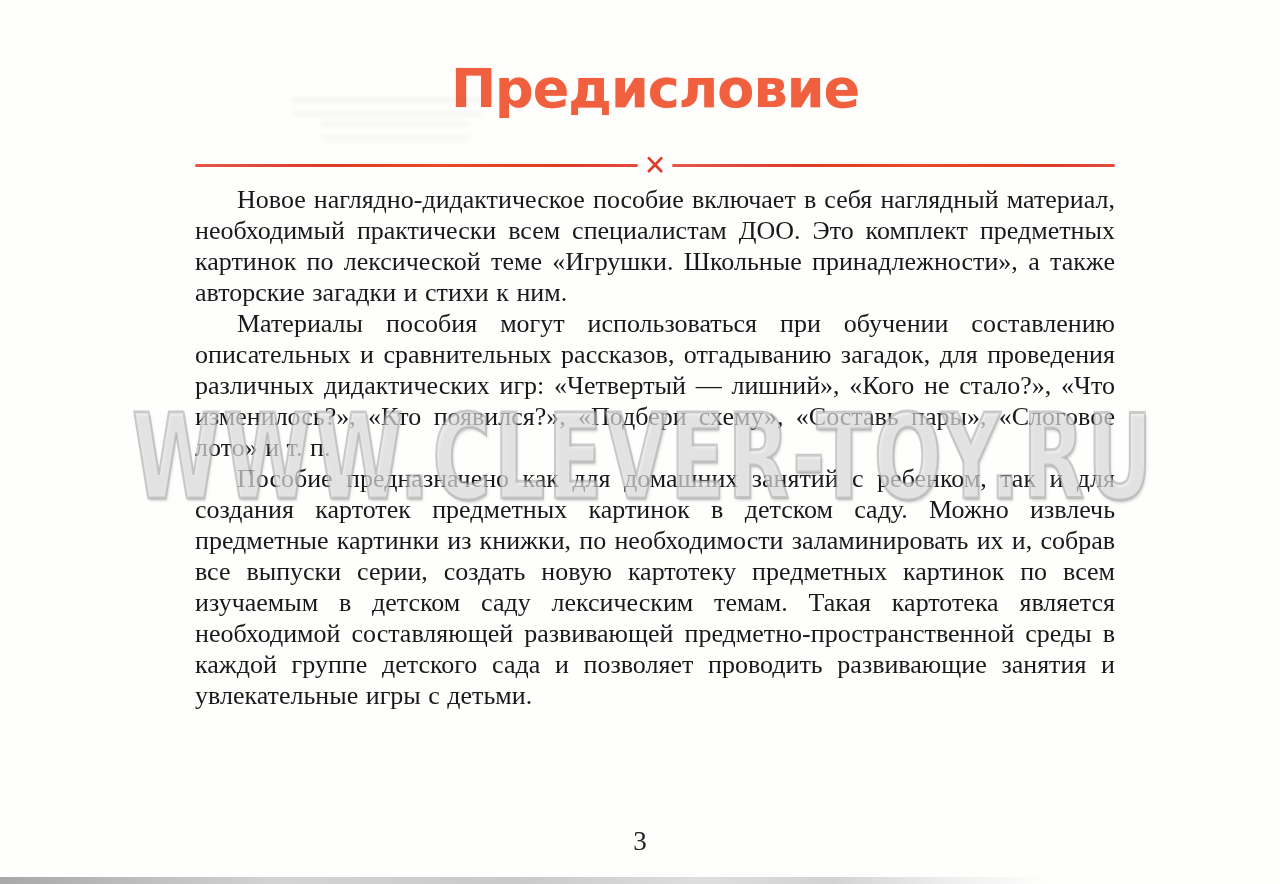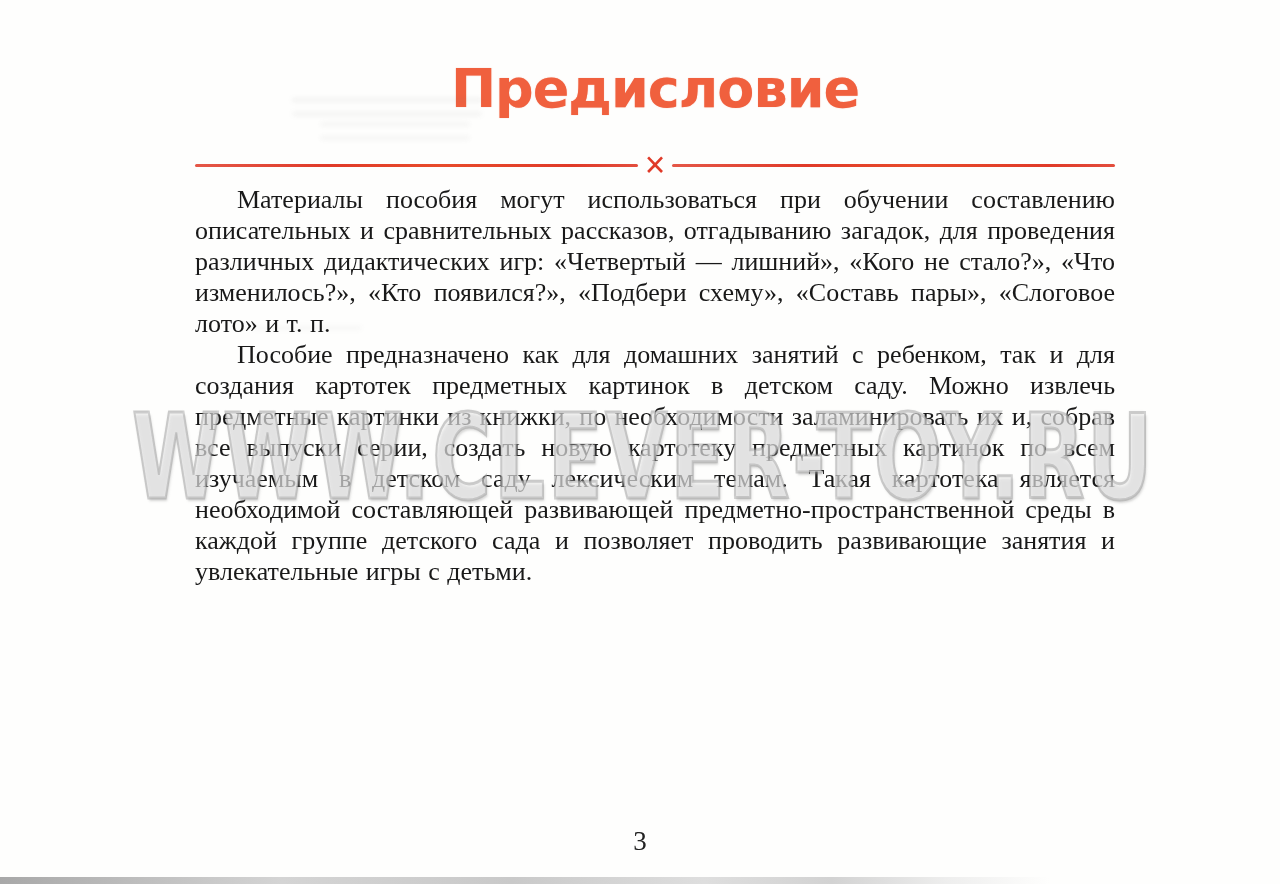--- a/index.html
+++ b/index.html
@@ -122,20 +122,21 @@
   <div class="scan-artifact artifact-2"></div>
   <div class="scan-artifact artifact-3"></div>
 
   <div class="divider">
     <span class="line"></span>
     <span class="x-mark">✕</span>
     <span class="line"></span>
   </div>
 
   <div class="body-text">
+    <p>Новое наглядно-дидактическое пособие включает в себя наглядный материал, необходимый практически всем специалистам ДОО. Это комплект предметных картинок по лексической теме «Игрушки. Школьные принадлежности», а также авторские загадки и стихи к ним.</p>
     <p>Материалы пособия могут использоваться при обучении составлению описательных и сравнительных рассказов, отгадыванию загадок, для проведения различных дидактических игр: «Четвертый — лишний», «Кого не стало?», «Что изменилось?», «Кто появился?», «Подбери схему», «Составь пары», «Слоговое лото» и т. п.</p>
     <p>Пособие предназначено как для домашних занятий с ребенком, так и для создания картотек предметных картинок в детском саду. Можно извлечь предметные картинки из книжки, по необходимости заламинировать их и, собрав все выпуски серии, создать новую картотеку предметных картинок по всем изучаемым в детском саду лексическим темам. Такая картотека является необходимой составляющей развивающей предметно-пространственной среды в каждой группе детского сада и позволяет проводить развивающие занятия и увлекательные игры с детьми.</p>
   </div>
 
   <div class="watermark">WWW.CLEVER-TOY.RU</div>
 
   <div class="page-number">3</div>
 
   <div class="scan-edge"></div>
 

